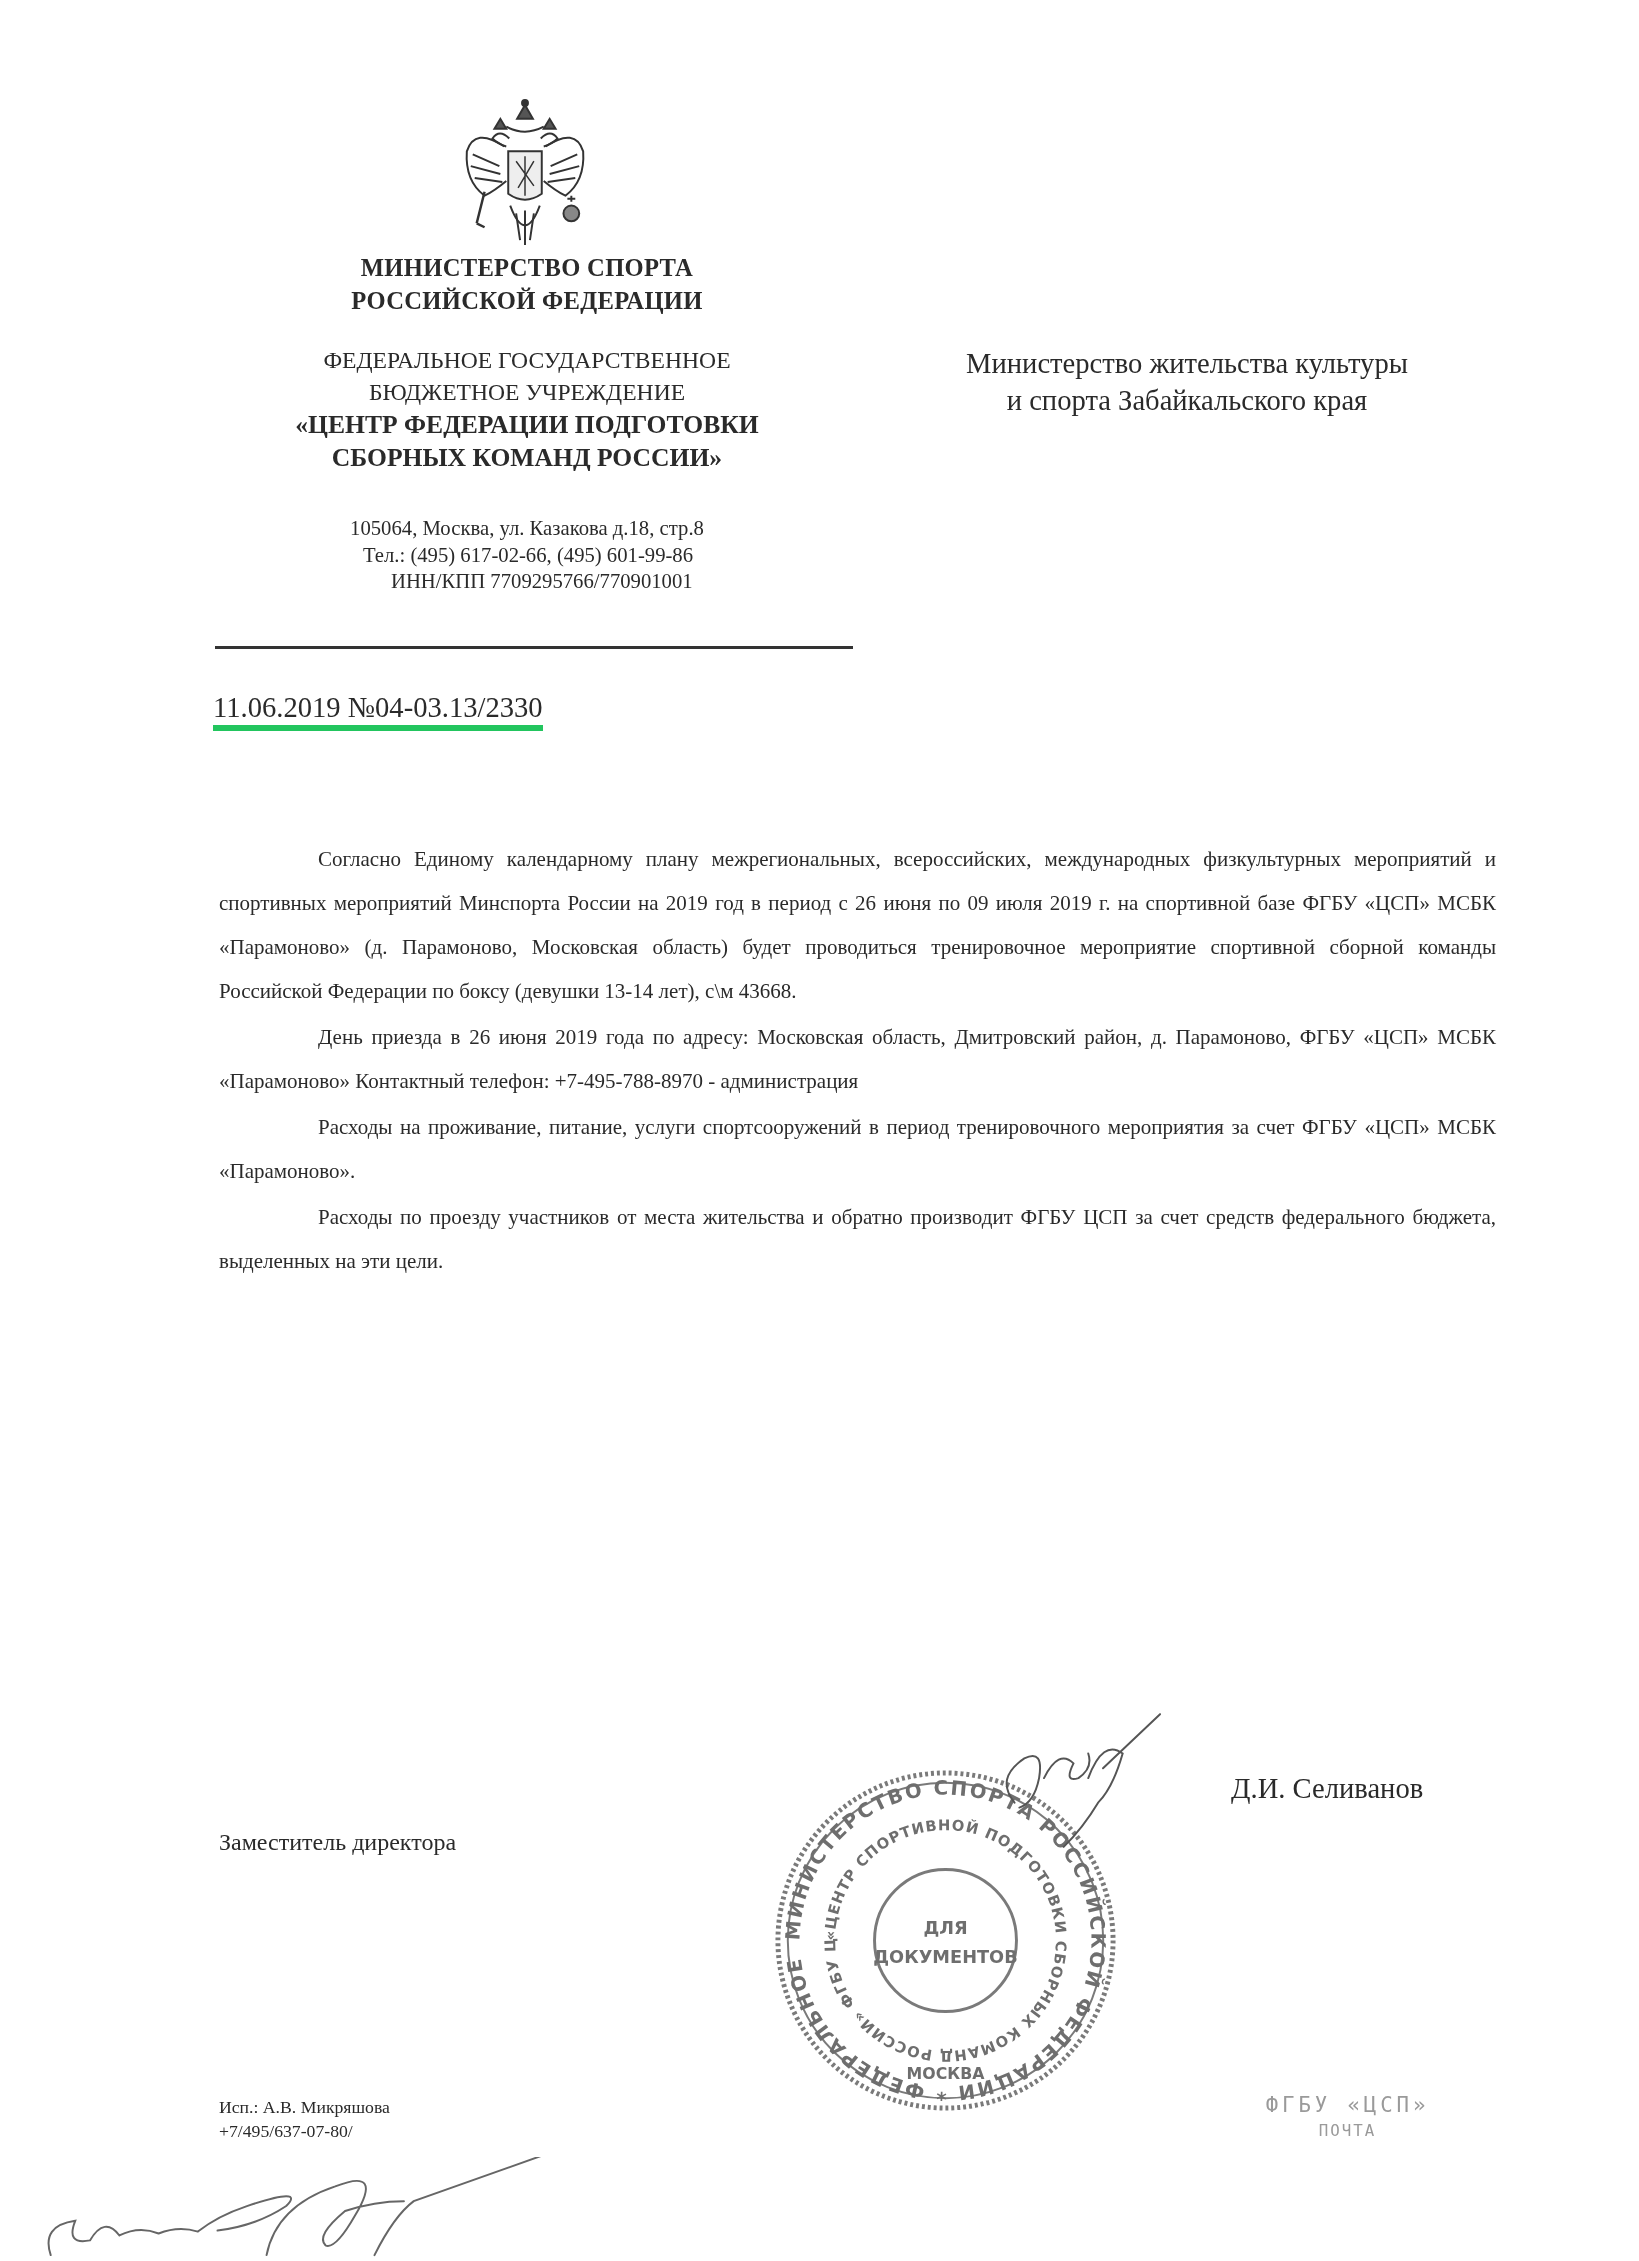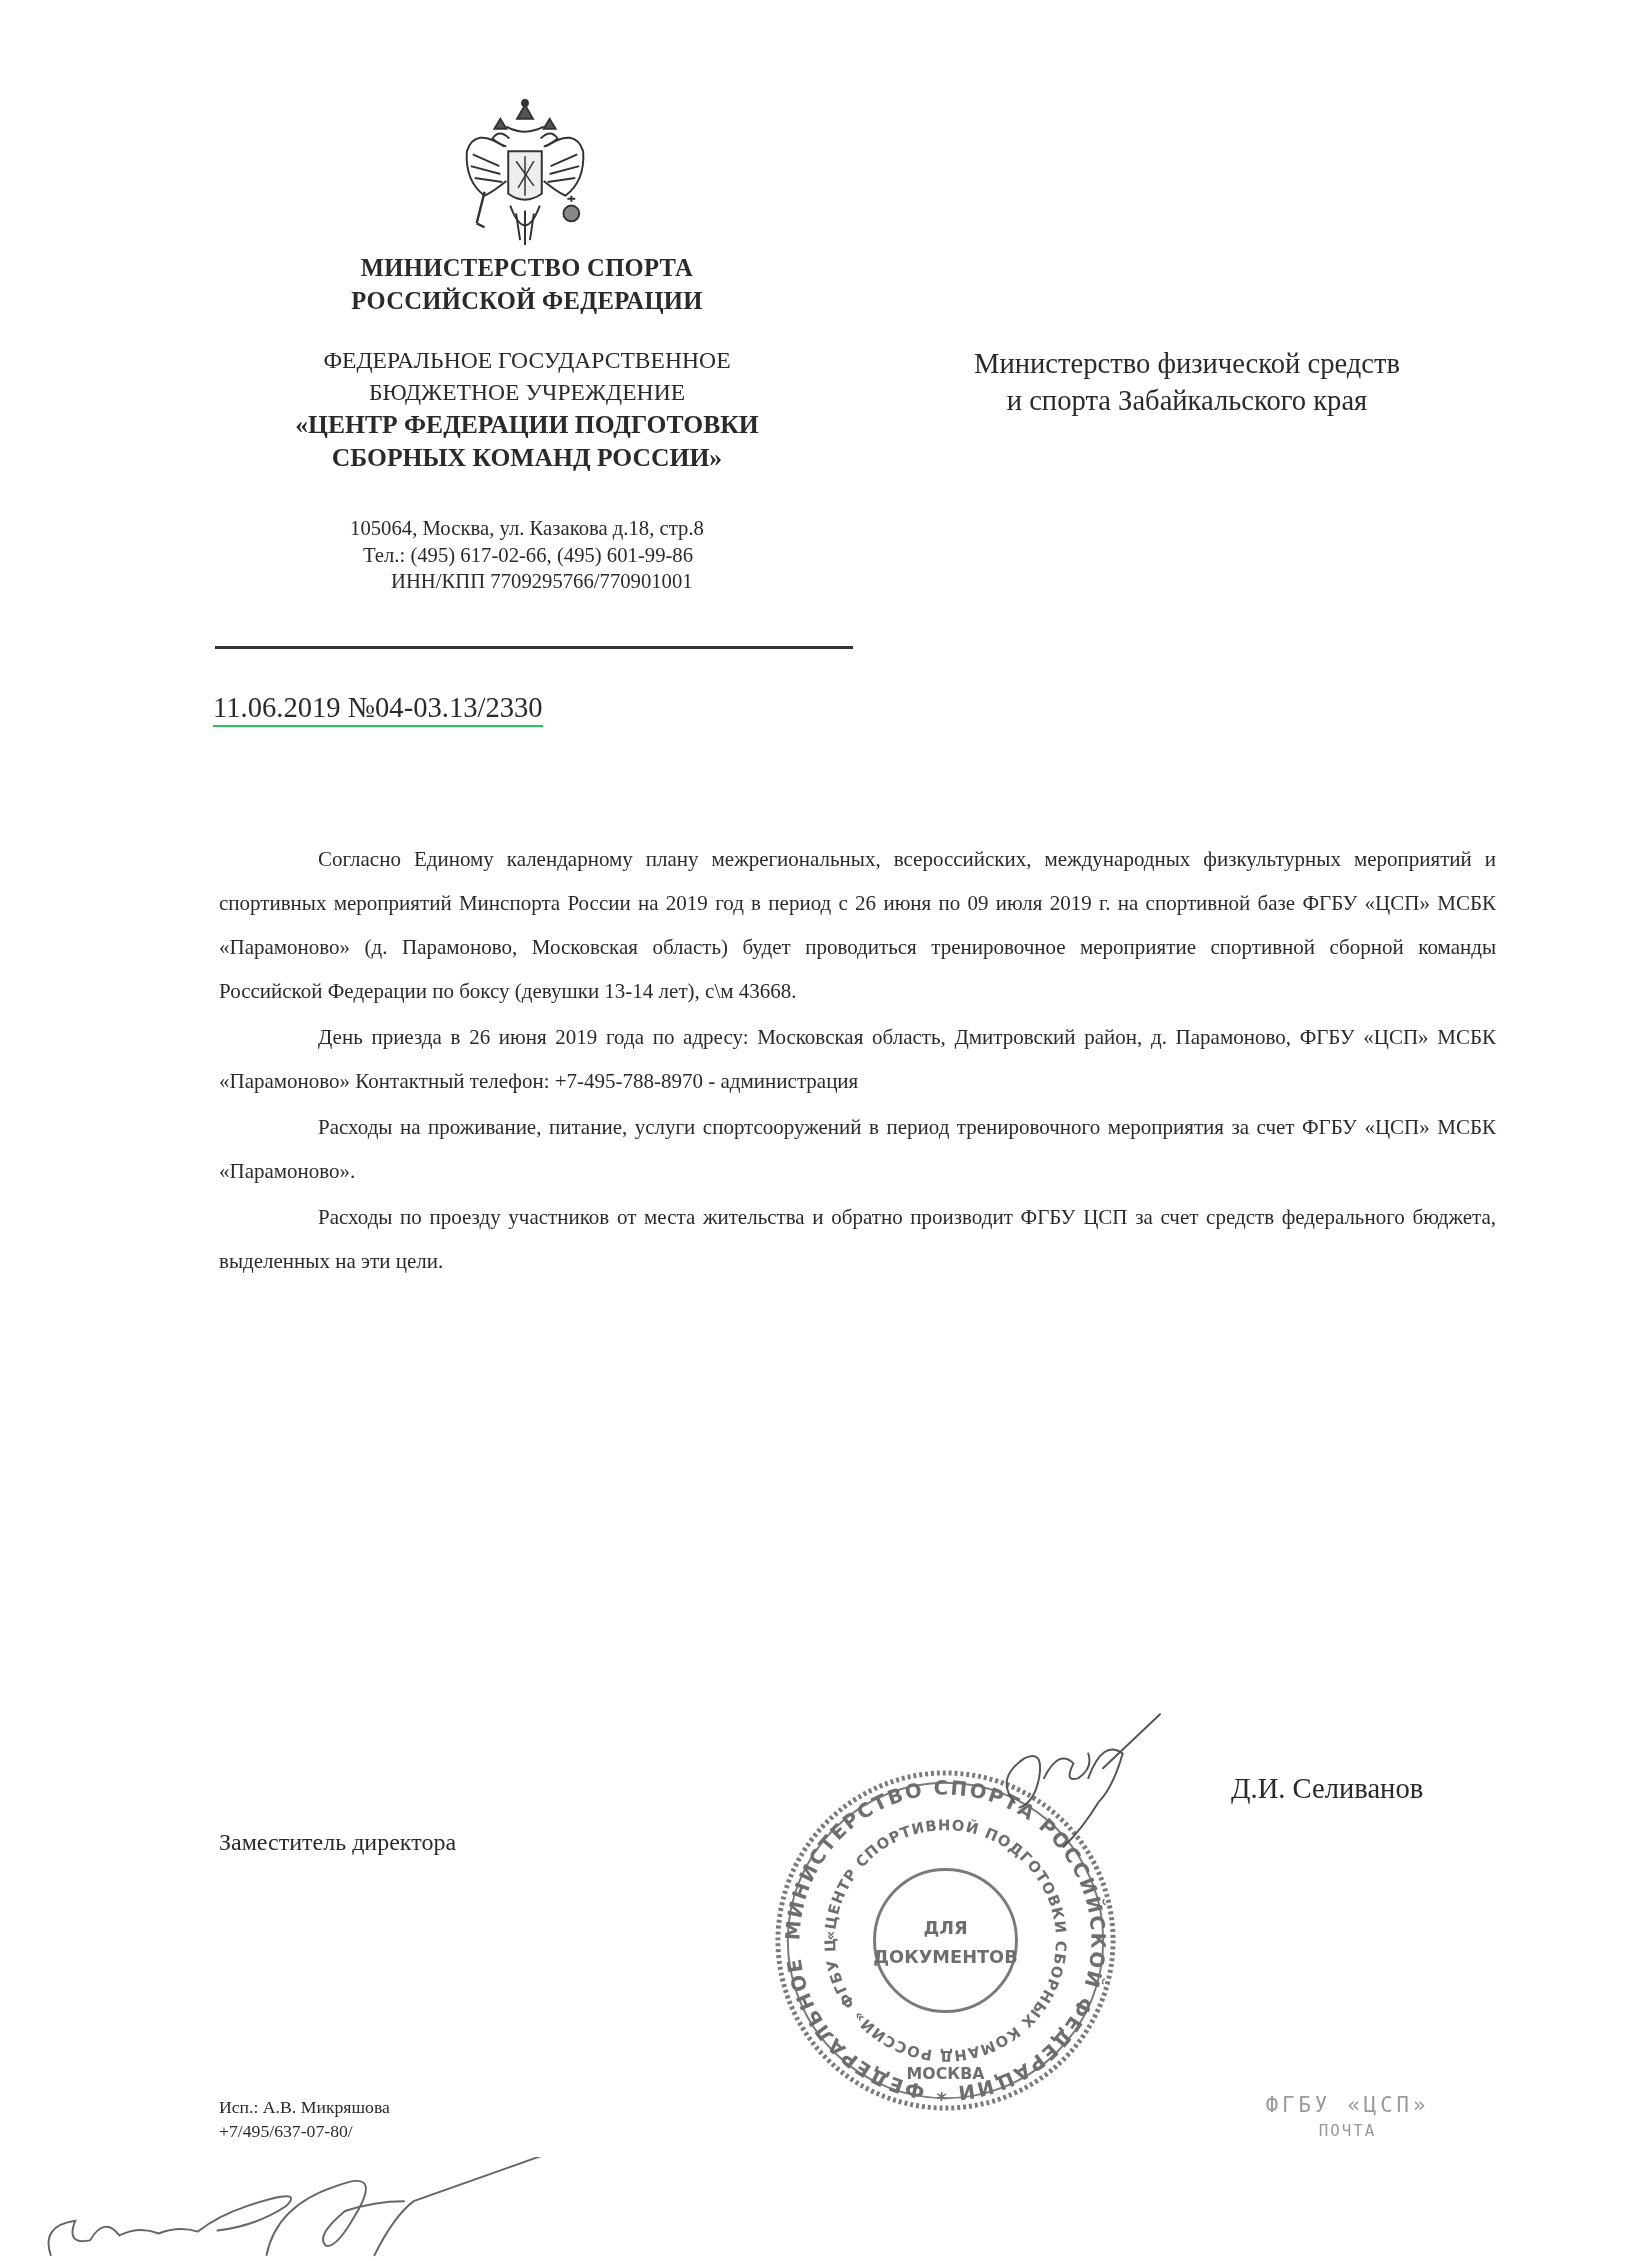--- a/index.html
+++ b/index.html
@@ -12,21 +12,21 @@
   
   #emblem { left: 455px; top: 97px; width: 140px; height: 158px; }
   .lh-center { position: absolute; left: 212px; width: 630px; text-align: center; }
   .ministry { font-weight: bold; font-size: 24.6px; line-height: 33px; letter-spacing: 0.3px; top: 251px; }
   .fgbu { font-size: 23.6px; line-height: 31.5px; top: 345px; }
   .fgbu .bold { font-weight: bold; font-size: 25.6px; line-height: 33px; }
   .addr { font-size: 20.7px; line-height: 26.6px; top: 515px; }
   .addr div:nth-child(2) { padding-left: 2px; }
   .addr div:nth-child(3) { padding-left: 29.6px; }
   #rule { left: 215px; top: 646px; width: 638px; height: 3px; background: #333; }
-  #ref { left: 213px; top: 690px; font-size: 28.6px; line-height: 35px; border-bottom: 2px solid #22c55e; padding-bottom: 0; }
+  #ref { left: 213px; top: 690px; font-size: 28.6px; line-height: 35px; border-bottom: 6px solid #22c55e; padding-bottom: 0; }
 
   
   #addressee { left: 867px; top: 345px; width: 640px; text-align: center; font-size: 28.6px; line-height: 37px; }
 
   
   #body { left: 219px; top: 837px; width: 1277px; font-size: 21px; line-height: 44px; text-align: justify; }
   #body p { margin: 0; text-indent: 99px; }
   #body p.gap { margin-top: 2px; }
 
   
@@ -91,21 +91,21 @@
   <div>105064, Москва, ул. Казакова д.18, стр.8</div>
   <div>Тел.: (495) 617-02-66, (495) 601-99-86</div>
   <div>ИНН/КПП 7709295766/770901001</div>
 </div>
 
 <div id="rule" class="abs"></div>
 
 <div id="ref" class="abs">11.06.2019 №04-03.13/2330</div>
 
 <div id="addressee" class="abs">
-  <div>Министерство физической средств</div>
+  <div>Министерство жительства культуры</div>
   <div>и спорта Забайкальского края</div>
 </div>
 
 <div id="body" class="abs">
   <p>Согласно Единому календарному плану межрегиональных, всероссийских, международных физкультурных мероприятий и спортивных мероприятий Минспорта России на 2019 год в период с 26 июня по 09 июля 2019 г. на спортивной базе ФГБУ «ЦСП» МСБК «Парамоново» (д. Парамоново, Московская область) будет проводиться тренировочное мероприятие спортивной сборной команды Российской Федерации по боксу (девушки 13-14 лет), с\м 43668.</p>
   <p class="gap">День  приезда в 26 июня 2019 года по адресу: Московская область, Дмитровский район, д. Парамоново, ФГБУ «ЦСП» МСБК «Парамоново» Контактный телефон: +7-495-788-8970 - администрация</p>
   <p class="gap">Расходы на проживание, питание, услуги спортсооружений в период тренировочного мероприятия за счет ФГБУ «ЦСП» МСБК «Парамоново».</p>
   <p class="gap">Расходы по проезду участников от места жительства и обратно производит ФГБУ ЦСП за счет средств федерального бюджета, выделенных на эти цели.</p>
 </div>
 

